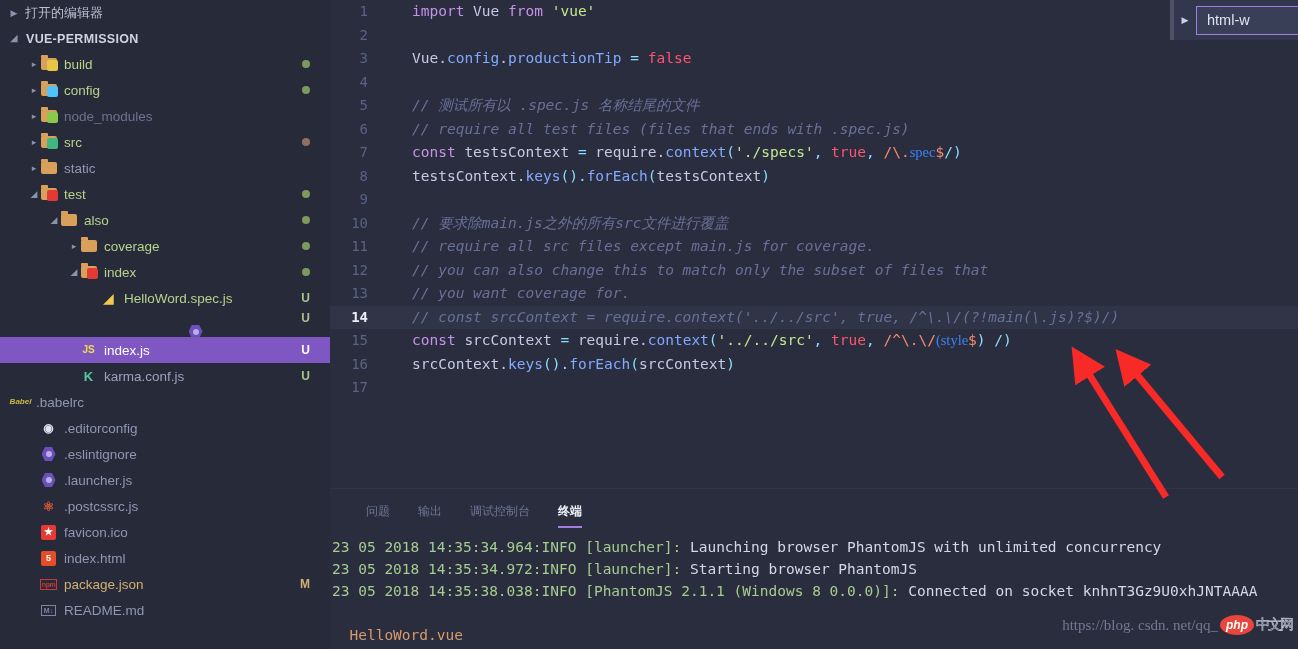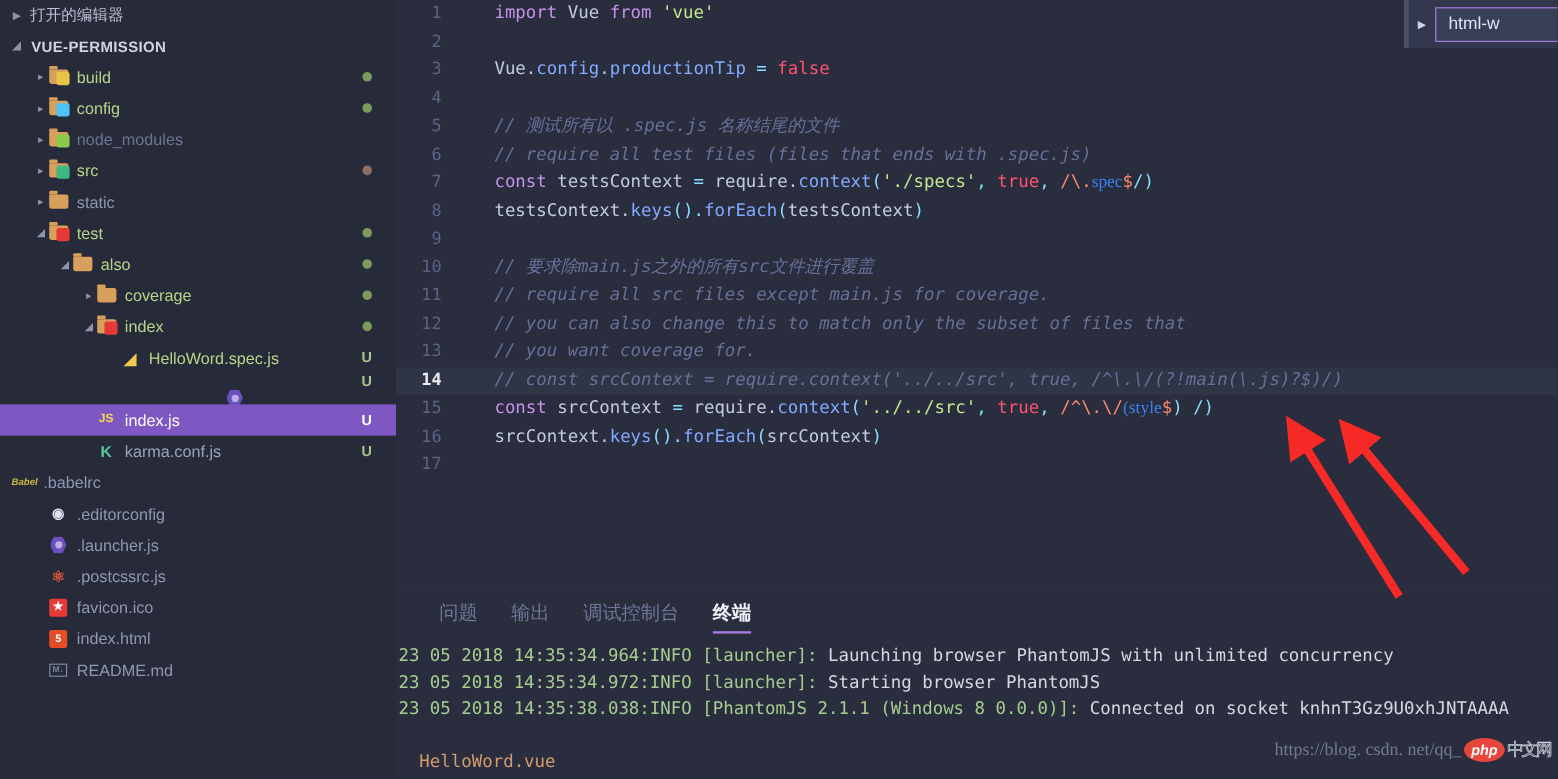--- a/index.html
+++ b/index.html
@@ -235,21 +235,21 @@
     display: flex;
     align-items: center;
     padding-left: 22px;
     gap: 0px;
   }
   .ptab {
     height: 44px;
     display: flex; align-items: center;
     padding: 0 14px;
     color: #6e7796;
-    font-size: 16px;
+    font-size: 12px;
     position: relative;
     cursor: pointer;
     text-align: right;
   }
   .ptab.active { color: #eef1f8; font-weight: bold; }
   .ptab.active::after {
     content: "";
     position: absolute;
     left: 14px; right: 14px; bottom: 5px;
     height: 2px;
@@ -445,20 +445,29 @@
           </span>
           <span class="lbl" style="color:#8f97b2">.editorconfig</span>
         </div>
         <div class="row" style="padding-left: 28px;">
           <span class="tw empty">·</span>
           <span class="ico">
             <span class="hexi">
               <i></i>
             </span>
           </span>
+          <span class="lbl" style="color:#8f97b2">.eslintignore</span>
+        </div>
+        <div class="row" style="padding-left: 28px;">
+          <span class="tw empty">·</span>
+          <span class="ico">
+            <span class="hexi">
+              <i></i>
+            </span>
+          </span>
           <span class="lbl" style="color:#8f97b2">.launcher.js</span>
         </div>
         <div class="row" style="padding-left: 28px;">
           <span class="tw empty">·</span>
           <span class="ico">
             <span class="txt-ico" style="color:#d4573a;font-size:13px">⚛</span>
           </span>
           <span class="lbl" style="color:#8f97b2">.postcssrc.js</span>
         </div>
         <div class="row" style="padding-left: 28px;">
@@ -467,20 +476,28 @@
             <span class="sq" style="background:#e53935;font-size:10px">★</span>
           </span>
           <span class="lbl" style="color:#8f97b2">favicon.ico</span>
         </div>
         <div class="row" style="padding-left: 28px;">
           <span class="tw empty">·</span>
           <span class="ico">
             <span class="sq" style="background:#e44d26;font-size:9px">5</span>
           </span>
           <span class="lbl" style="color:#8f97b2">index.html</span>
+        </div>
+        <div class="row" style="padding-left: 28px;">
+          <span class="tw empty">·</span>
+          <span class="ico">
+            <span class="txt-ico" style="color:#cb3837;font-size:7px;border:1px solid #cb3837;padding:1px 1px;letter-spacing:-0.5px">npm</span>
+          </span>
+          <span class="lbl" style="color:#d3b072">package.json</span>
+          <span class="badge" style="color:#d3b072">M</span>
         </div>
         <div class="row" style="padding-left: 28px;">
           <span class="tw empty">·</span>
           <span class="ico">
             <span class="txt-ico" style="color:#7d86a0;font-size:7px;border:1px solid #7d86a0;padding:1px 2px">M↓</span>
           </span>
           <span class="lbl" style="color:#8f97b2">README.md</span>
         </div>
       </div>
   </div>

